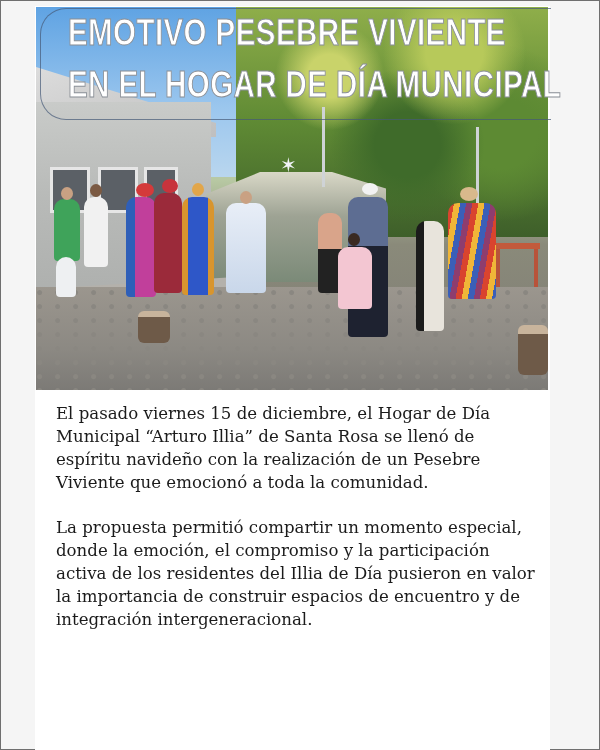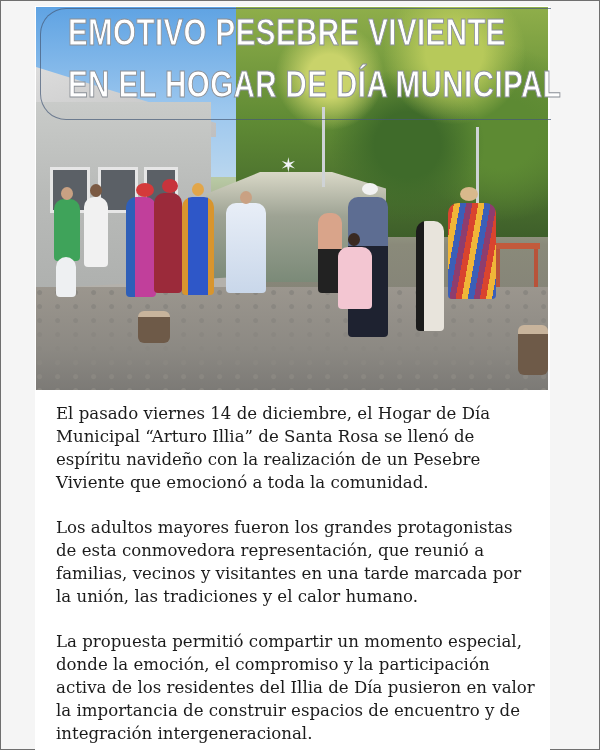--- a/index.html
+++ b/index.html
@@ -124,16 +124,15 @@
   <div class="head" style="left:424px;top:180px;background:#d8b98c;width:18px;height:14px"></div>
   <div class="stump" style="left:102px;top:304px"></div>
   <div class="stump" style="left:482px;top:318px;width:30px;height:50px"></div>
 </div>
 
 <div class="title-box"></div>
 <h1 class="title-line t1" style="left:68px">EMOTIVO PESEBRE VIVIENTE</h1>
 <h1 class="title-line t2" style="left:68px">EN EL HOGAR DE DÍA MUNICIPAL</h1>
 
 <div class="body-text">
-  <p>El pasado viernes 14 de diciembre, el Hogar de Día Municipal “Arturo Illia” de Santa Rosa se llenó de espíritu navideño con la realización de un Pesebre Viviente que emocionó a toda la comunidad.</p>
-  <p>Los adultos mayores fueron los grandes protagonistas de esta conmovedora representación, que reunió a familias, vecinos y visitantes en una tarde marcada por la unión, las tradiciones y el calor humano.</p>
+  <p>El pasado viernes 15 de diciembre, el Hogar de Día Municipal “Arturo Illia” de Santa Rosa se llenó de espíritu navideño con la realización de un Pesebre Viviente que emocionó a toda la comunidad.</p>
   <p>La propuesta permitió compartir un momento especial, donde la emoción, el compromiso y la participación activa de los residentes del Illia de Día pusieron en valor la importancia de construir espacios de encuentro y de integración intergeneracional.</p>
 </div>
 
 </body></html>

